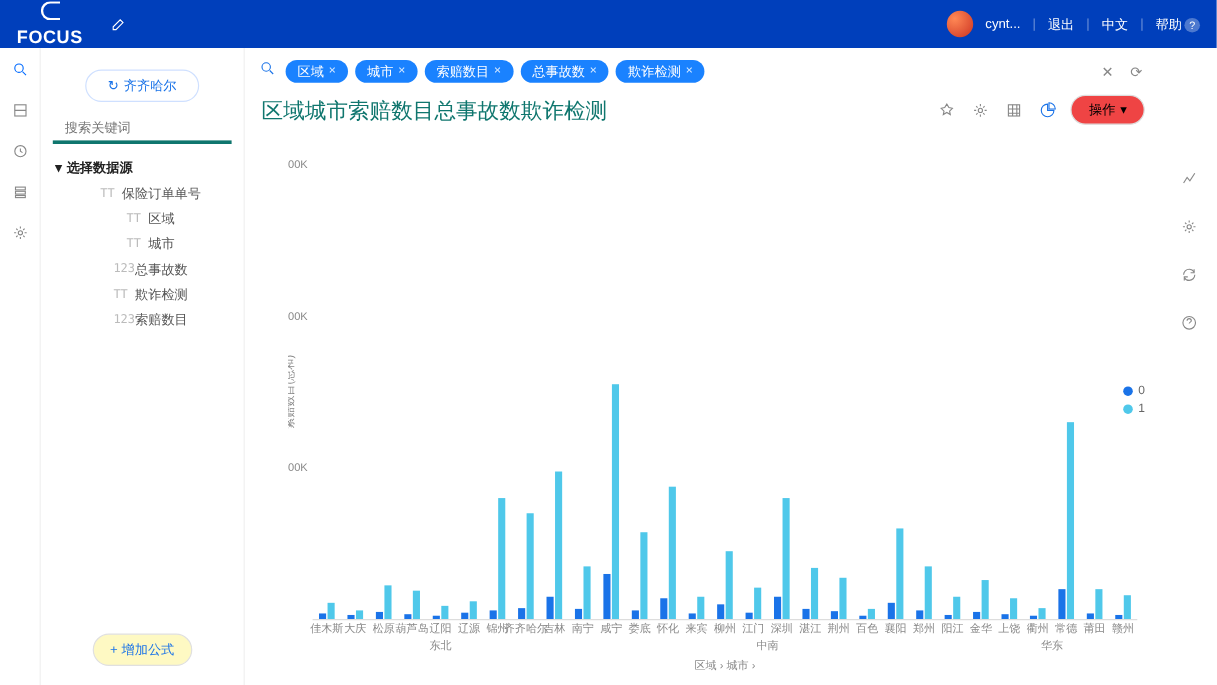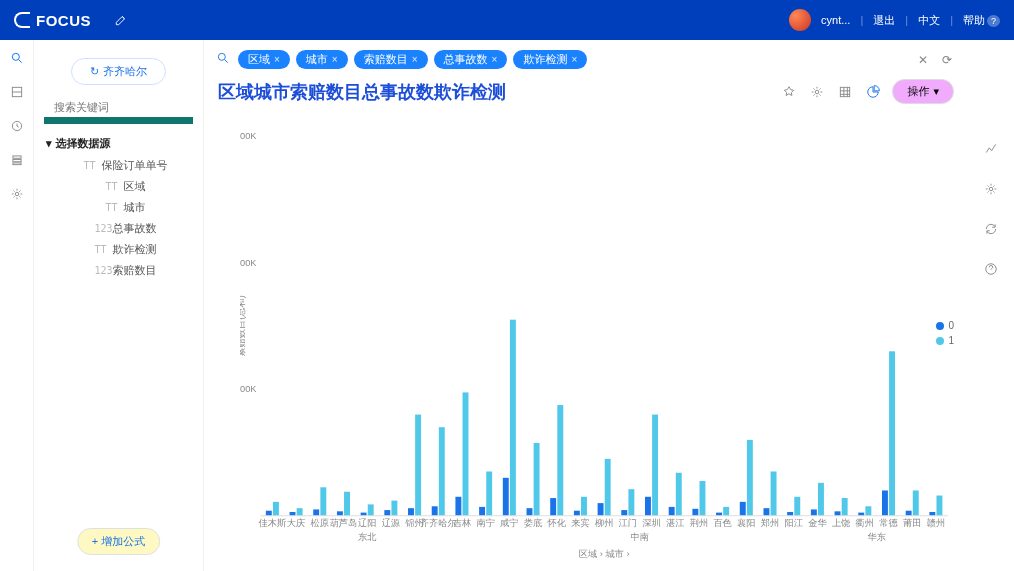--- a/index.html
+++ b/index.html
@@ -1,54 +1,54 @@
 <!DOCTYPE html>
 <html><head>
 <meta charset="utf-8">
 <style>
   * { box-sizing: border-box; margin: 0; padding: 0; }
   body { font-family: -apple-system, "Helvetica Neue", Arial, sans-serif; background:#fff; color:#333; width:1014px; height:571px; overflow:hidden; position:relative; }
   .header { height:40px; background:#003fbb; display:flex; align-items:center; padding:0 14px; color:#fff; }
-  .logo { display:flex; align-items:center; font-weight:600; font-size:15px; letter-spacing:0.5px; gap:6px; }
+  .logo { display:flex; align-items:center; font-weight:600; font-size:15px; letter-spacing:0.5px; gap:6px;flex-direction:column; }
   .logo-mark { width:16px; height:16px; border:2px solid #fff; border-radius:50% 0 0 50%; border-right:none; }
   .edit-btn { margin-left:18px; width:24px; height:24px; display:flex; align-items:center; justify-content:center; cursor:pointer; }
   .spacer { flex:1; }
   .header-right { display:flex; align-items:center; gap:10px; font-size:11px; }
   .avatar { width:22px; height:22px; border-radius:50%; background:radial-gradient(circle at 30% 30%, #ff8855, #cc3322); }
   .h-sep { color:rgba(255,255,255,.4); }
   .h-link { cursor:pointer; }
   .help-badge { background:rgba(255,255,255,.3); border-radius:50%; font-size:9px; padding:1px 4px; margin-left:2px; }
 
   .icon-rail { position:absolute; left:0; top:40px; width:34px; bottom:0; background:#fff; border-right:1px solid #f0f0f0; display:flex; flex-direction:column; align-items:center; padding-top:10px; gap:18px; }
   .rail-icon { width:16px; height:16px; color:#888; cursor:pointer; display:flex; align-items:center; justify-content:center;}
   .rail-icon.active { color:#006aff; }
 
   .sidebar { position:absolute; left:34px; top:40px; width:170px; bottom:0; border-right:1px solid #f0f0f0; padding:10px 10px; display:flex; flex-direction:column; }
   .ds-btn { border:1px solid #cfe0ff; color:#1a73e8; background:#fff; border-radius:14px; font-size:11px; padding:5px 18px; margin:8px auto 12px; cursor:pointer; display:flex; gap:4px; align-items:center;}
-  .search-row { display:flex; align-items:center; gap:6px; color:#bbb; font-size:11px; padding:4px 4px; border-bottom:7px solid #0f766e; margin-bottom:8px;}
+  .search-row { display:flex; align-items:center; gap:6px; color:#bbb; font-size:11px; padding:4px 4px; border-bottom:3px solid #0f766e; margin-bottom:8px;}
   .search-row input { border:none; outline:none; font-size:11px; flex:1; color:#555;}
   .tree-cat { font-size:11px; font-weight:600; color:#222; padding:4px 2px; display:flex; align-items:center; gap:4px;}
   .tree-items { list-style:none; }
   .tree-items li { font-size:11px; color:#555; padding:3px 0 3px 14px; display:flex; align-items:center; gap:6px; cursor:pointer;justify-content:center;}
   .type-ico { color:#bbb; font-size:10px; width:12px; font-family:monospace; }
   .add-formula { position:absolute; bottom:16px; left:50%; transform:translateX(-50%); border:1px solid #e0e0e0; color:#1a73e8; background:#fef9c3; border-radius:14px; font-size:11px; padding:5px 14px; cursor:pointer;}
 
   .main { position:absolute; left:204px; top:40px; right:46px; bottom:0; display:flex; flex-direction:column; }
   .pill-row { display:flex; align-items:center; gap:6px; padding:10px 12px 6px; }
   .search-ico { color:#1a73e8; margin-right:2px;}
   .pill { background:#1a82ff; color:#fff; font-size:11px; border-radius:10px; padding:2px 10px; display:flex; align-items:center; gap:4px; cursor:pointer;}
   .pill .x { font-size:10px; opacity:.85;}
   .pill-row .grow { flex:1; }
   .clear-ico, .refresh-ico { color:#888; cursor:pointer; padding:0 4px; font-size:12px;}
   .title-row { display:flex; align-items:center; padding:4px 14px 10px; gap:10px;}
-  .chart-title { font-size:18px; font-weight:700; color:#1d4ed8;}
+  .chart-title { font-size:18px; font-weight:400; color:#0f766e;}
   .title-row .grow { flex:1;}
   .t-icon { width:18px; height:18px; color:#888; cursor:pointer; display:flex; align-items:center; justify-content:center;}
   .t-icon.active { color:#1a73e8;}
-  .ops-btn { border:1px solid #ddd; border-radius:14px; font-size:11px; padding:4px 14px; cursor:pointer; background:#f0abfc; display:flex; align-items:center; gap:4px;}
+  .ops-btn { border:1px solid #ddd; border-radius:14px; font-size:11px; padding:4px 14px; cursor:pointer; background:#ef4444; display:flex; align-items:center; gap:4px;}
 
   .chart-zone { flex:1; position:relative; padding:10px 10px 4px 36px;}
   #chart-svg { width:100%; height:100%; }
   .axis-text { font-size:9px; fill:#888;}
   .y-title { font-size:9px; fill:#888;}
 
   .chart-rail { position:absolute; right:0; top:40px; width:46px; bottom:0; display:flex; flex-direction:column; align-items:center; padding-top:100px; gap:22px; }
   .cr-icon { width:18px; height:18px; color:#888; cursor:pointer; display:flex; align-items:center; justify-content:center;}
 
   .legend { position:absolute; right:60px; top:320px; font-size:10px; color:#666; }

